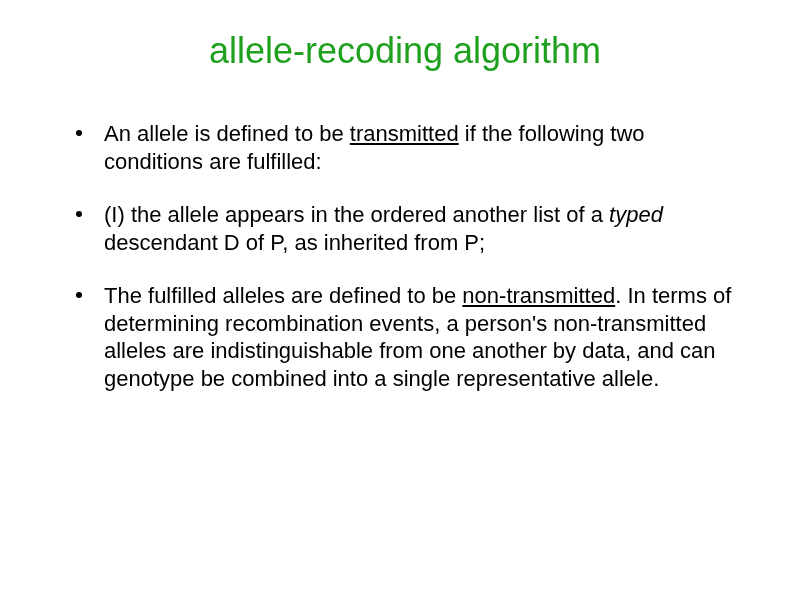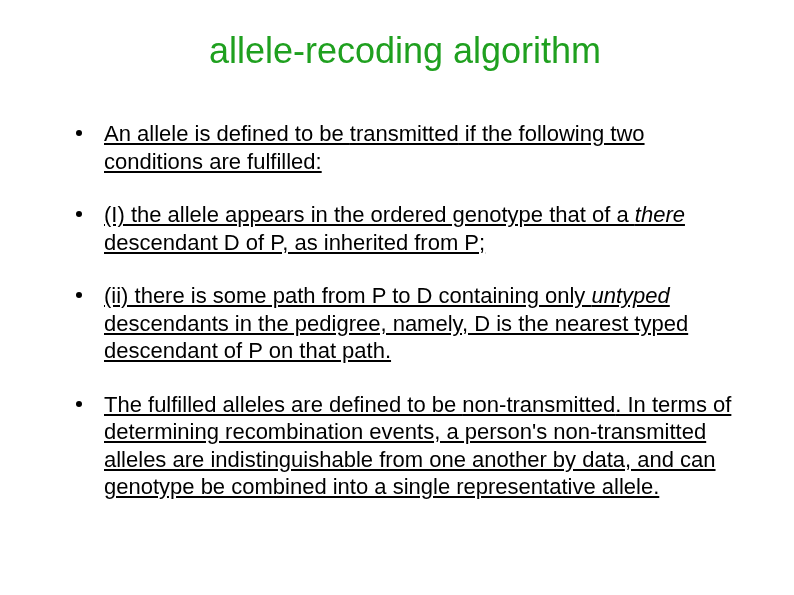--- a/index.html
+++ b/index.html
@@ -32,21 +32,20 @@
   .content {
     position: absolute;
     top: 120px;
     left: 60px;
     right: 60px;
   }
   ul.bullets {
     list-style: none;
     margin: 0;
     padding: 0;
-    text-decoration: underline;
   }
   ul.bullets > li {
     position: relative;
     padding-left: 36px;
     font-size: 22px;
     line-height: 1.25;
     margin-bottom: 26px;
     color: #000;
   }
   ul.bullets > li::before {
@@ -69,26 +68,23 @@
   <div class="title">allele-recoding algorithm</div>
 
   <div class="content">
     <ul class="bullets">
 
       <li>
         <span>An allele is defined to be </span><span class="underline">transmitted</span><span> if the following two conditions are fulfilled:</span>
       </li>
 
       <li>
-        <span>(I) the allele appears in the ordered genotype that of a </span><span class="italic">there</span><span> descendant D of P, as inherited from P;</span>
+        <span>(I) the allele appears in the ordered another list of a </span><span class="italic">typed</span><span> descendant D of P, as inherited from P;</span>
       </li>
 
-      <li>
-        <span>(ii) there is some path from P to D containing only </span><span class="italic">untyped</span><span> descendants in the pedigree, namely, D is the nearest typed descendant of P on that path.</span>
-      </li>
 
       <li>
         <span>The fulfilled alleles are defined to be </span><span class="underline">non-transmitted</span><span>. In terms of determining recombination events, a person's non-transmitted alleles are indistinguishable from one another by data, and can genotype be combined into a single representative allele.</span>
       </li>
 
     </ul>
   </div>
 </div>
 
 </body></html>

